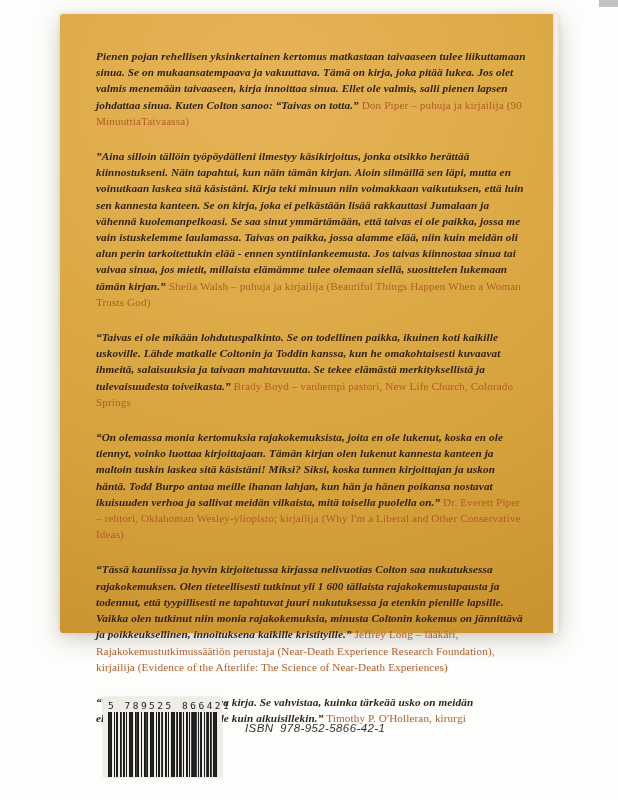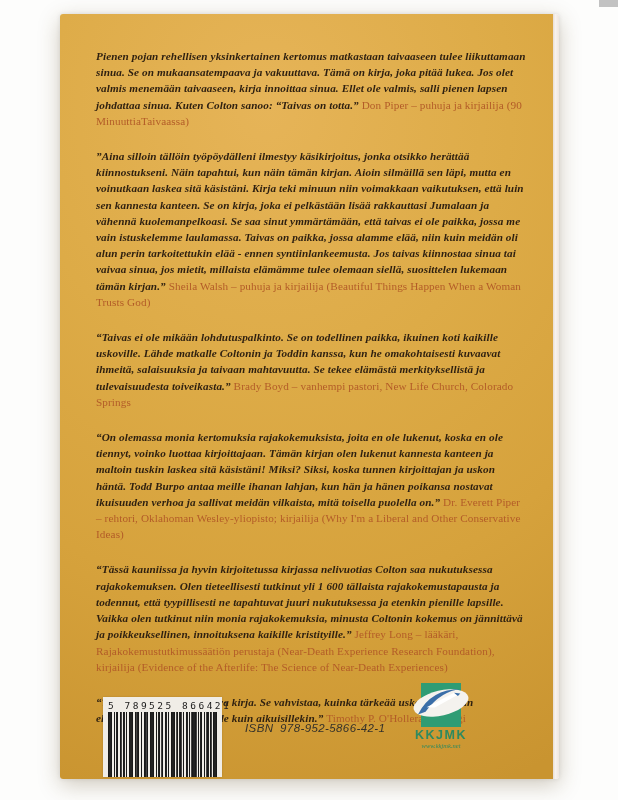--- a/index.html
+++ b/index.html
@@ -14,21 +14,21 @@
     width: 618px; height: 800px;
     background: #fdfdfc;
   }
   .bg-sliver {
     position: absolute; left: 599px; top: 0;
     width: 19px; height: 7px;
     background: #c2c2c2;
   }
   .book {
     position: absolute; left: 60px; top: 14px;
-    width: 499px; height: 765px;
+    width: 499px; height: 619px;
     display: flex;
     box-shadow: 0 6px 22px rgba(90,70,30,0.28), 0 0 4px rgba(0,0,0,0.10);
     border-radius: 3px;
   }
   .cover {
     position: relative;
     flex: 1 1 auto;
     background:
       radial-gradient(130% 95% at 42% 12%, #e6b458 0%, #ddab47 38%, #d6a23c 68%, #c99430 100%);
     border-radius: 3px 0 0 3px;
@@ -164,31 +164,18 @@
 
       </div>
 
       <div class="barcode-label">
         <div class="barcode-number">5 789525 866421</div>
         <div class="barcode-bars"></div>
       </div>
 
       <div class="isbn">ISBN 978-952-5866-42-1</div>
 
-      <div class="publisher">
-        <svg class="publisher-logo" width="58" height="44" viewBox="0 0 58 44" aria-hidden="true">
-          <rect x="9" y="0" width="40" height="44" fill="#2f9c74"></rect>
-          <g transform="rotate(-13 29 20)">
-            <ellipse cx="29" cy="20" rx="28" ry="12.5" fill="#f4f2ee"></ellipse>
-            <path d="M4 26 Q 22 4 52 11 Q 32 8 12 25 Z" fill="#3a6ea8"></path>
-            <path d="M14 21 L 44 13 L 50 15 L 22 23 Z" fill="#ffffff"></path>
-            <path d="M44 13 L 50 15 L 47 17 Z" fill="#3a6ea8"></path>
-          </g>
-        </svg>
-        <div class="publisher-name">KKJMK</div>
-        <div class="publisher-site">www.kkjmk.net</div>
-      </div>
 
     </div>
     <div class="pages-edge"></div>
   </div>
 
 </div>
 
 </body></html>

